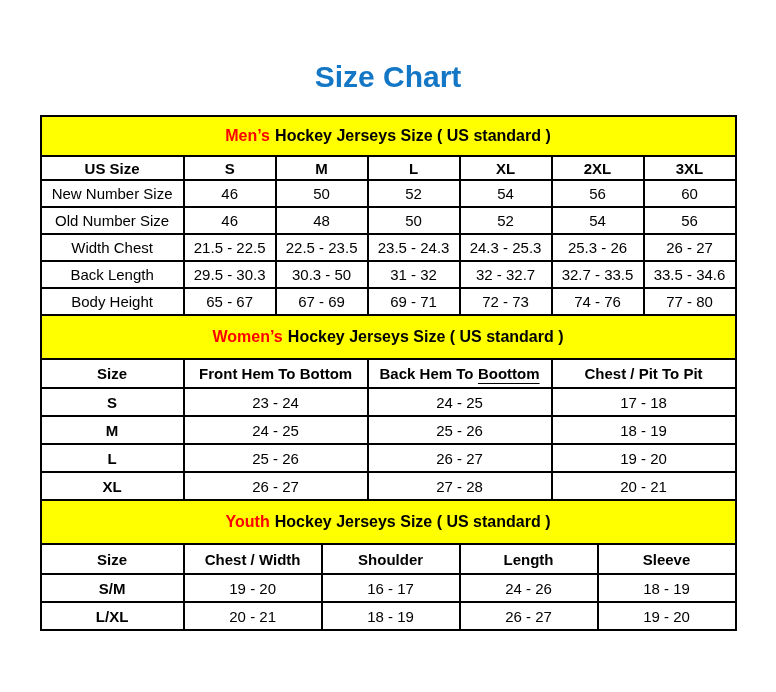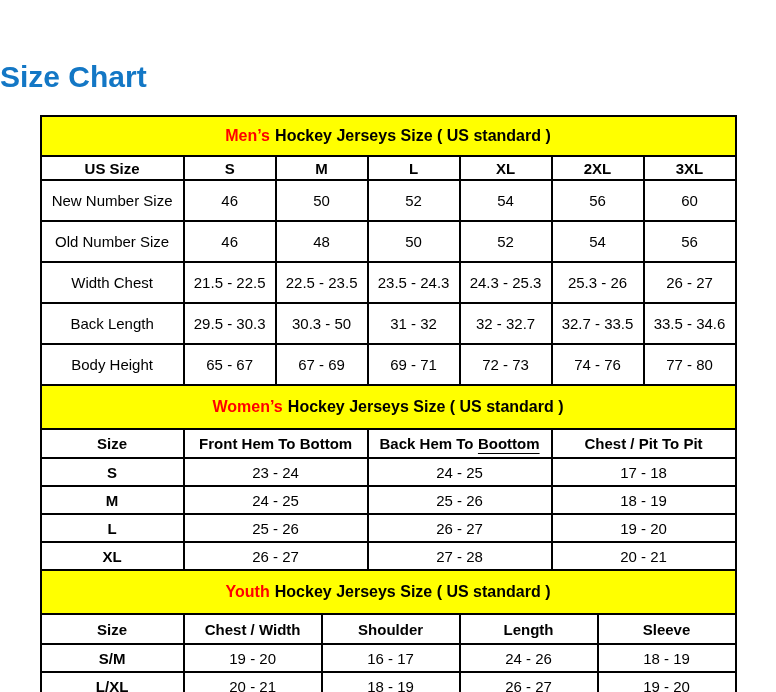--- a/index.html
+++ b/index.html
@@ -7,21 +7,21 @@
     margin: 0; padding: 0;
     width: 776px; height: 692px;
     background: #ffffff;
     overflow: hidden;
     font-family: "Liberation Sans", "DejaVu Sans", sans-serif;
     color: #000000;
   }
   .page { padding-top: 60px; }
   h1.title {
     margin: 0 0 21px 0;
-    text-align: left;
+    text-align: center;
     font-size: 30px;
     font-weight: bold;
     color: #1377C5;
   }
   .chart { width: 697px; margin: 0 auto; }
   table.sec {
     width: 100%;
     border-collapse: collapse;
     table-layout: fixed;
     padding-left: 25px;
@@ -40,21 +40,21 @@
     background: #FFFF00;
     height: 44px;
     font-size: 16px;
     font-weight: bold;
   }
   .mens tr.band td { height: 40px; }
   tr.head td { font-weight: bold; }
   .mens  tr.head td { height: 24px; }
   .womens tr.head td { height: 29px; }
   .youth tr.head td { height: 30px; }
-  .mens  tr.data td { height: 41px; }
+  .mens  tr.data td { height: 27px; }
   .womens tr.data td { height: 28px; }
   .youth tr.data td { height: 28px; }
   .womens td.rowlabel, .youth td.rowlabel { font-weight: bold; }
   .red { color: #FF0000; }
   .band-rest { margin-left: 0.32em; }
   .squiggle {
     margin-left: 0.30em;
     text-decoration-line: underline;
     text-decoration-style: wavy;
     text-decoration-color: #E00000;

